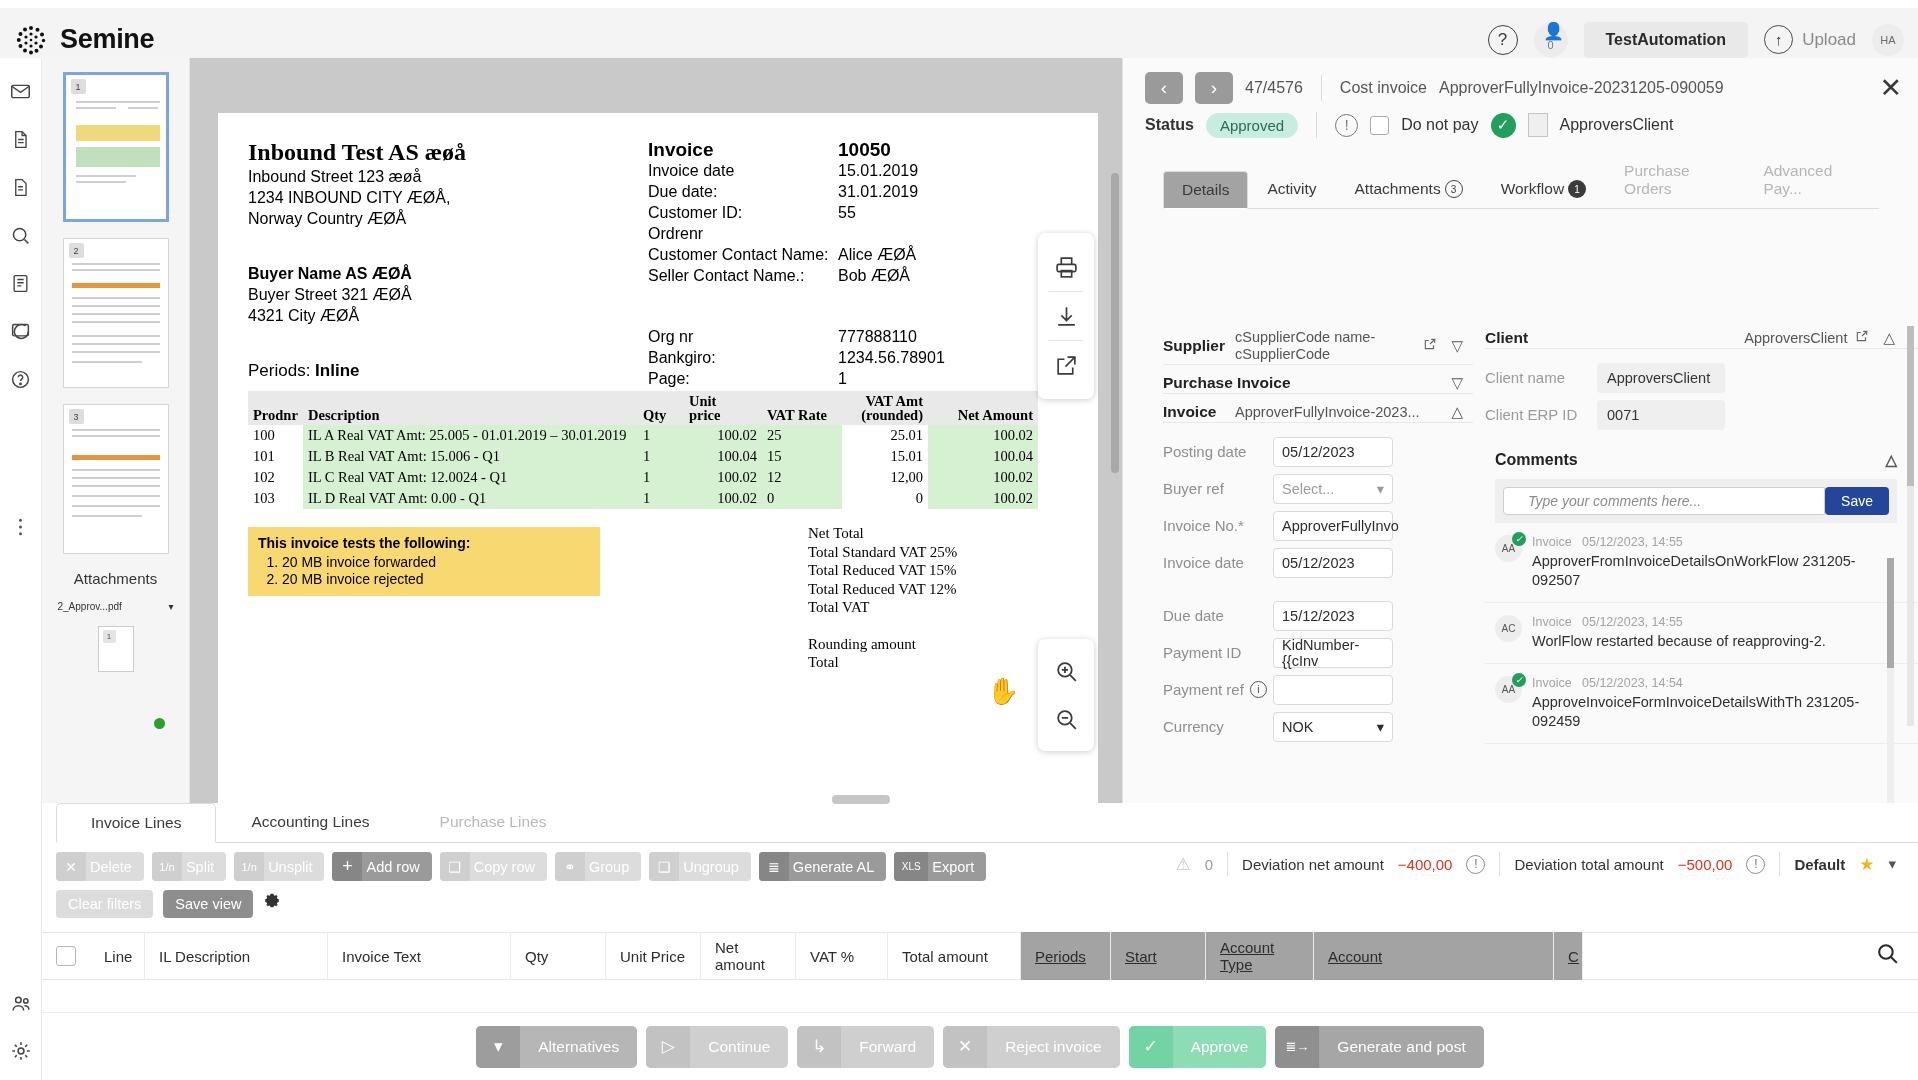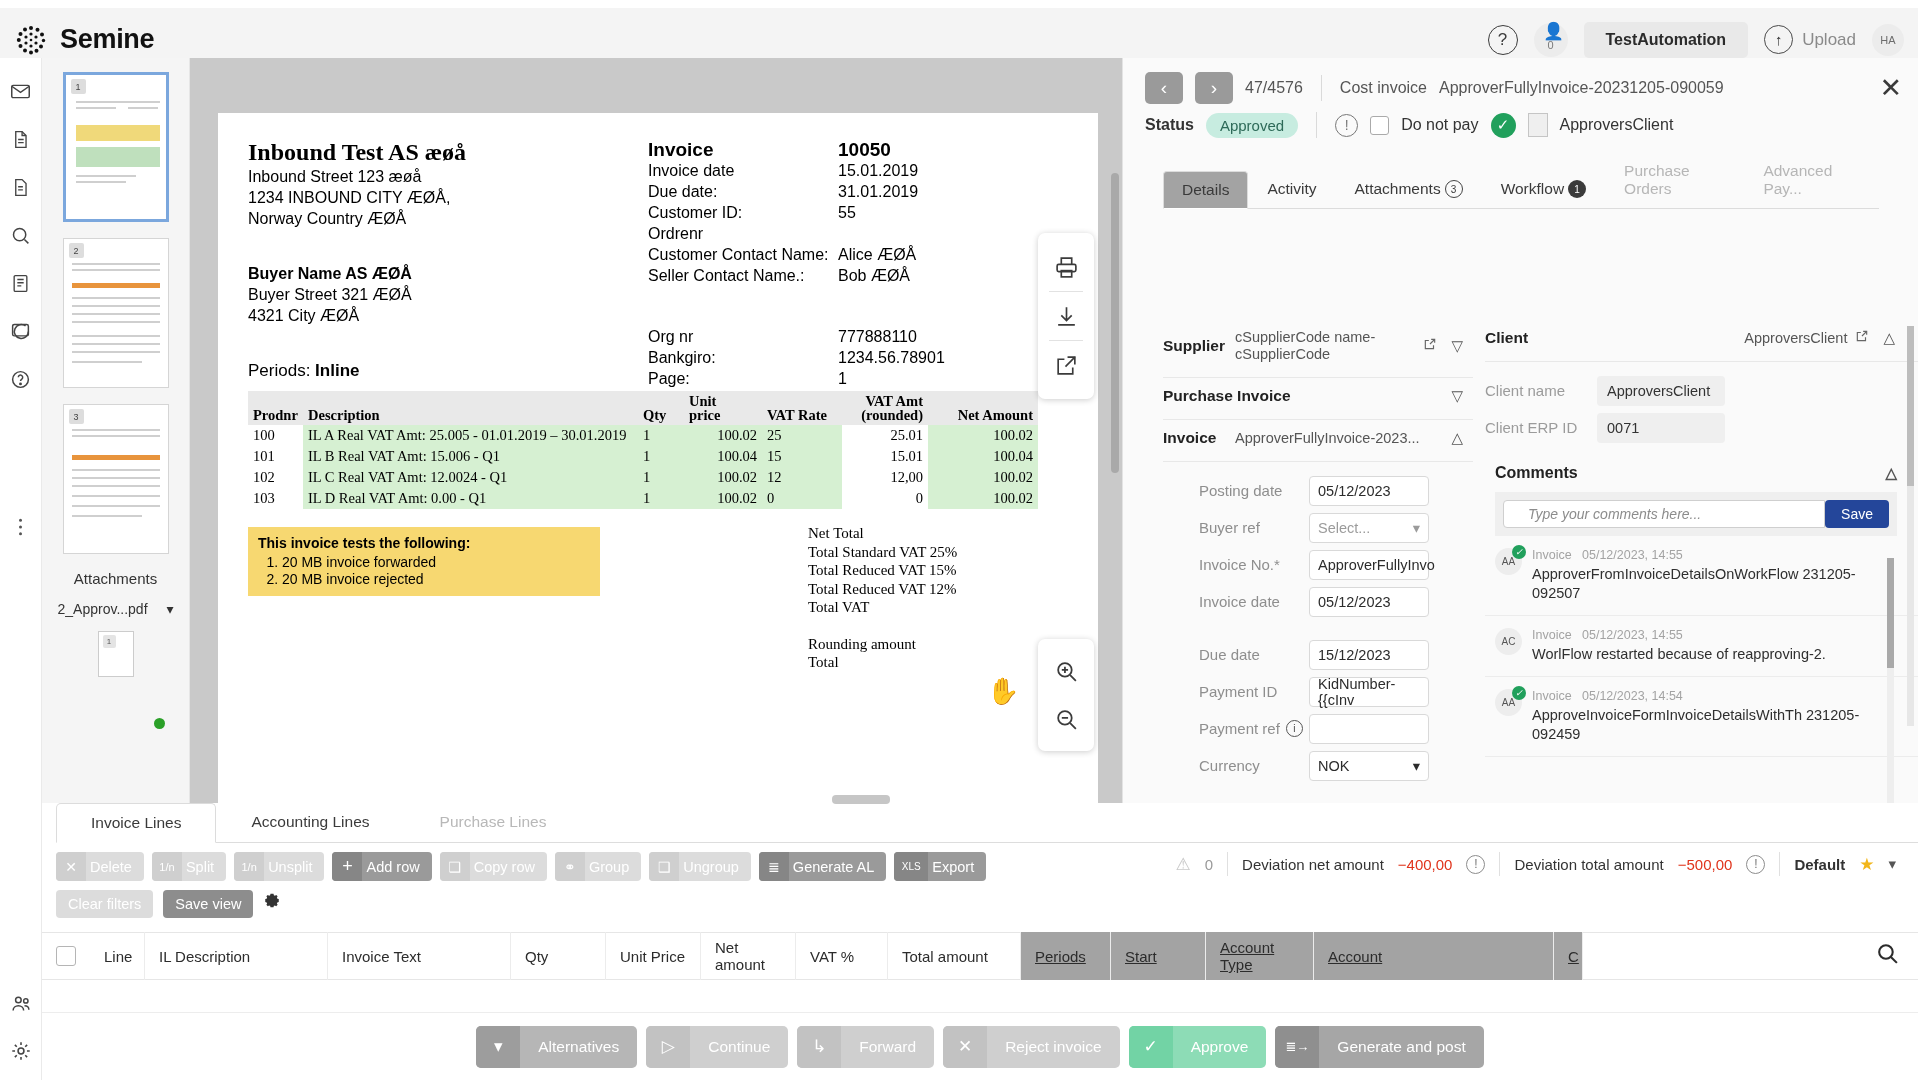--- a/index.html
+++ b/index.html
@@ -49,21 +49,21 @@
   .thumb { width:106px; height:150px; margin:0 auto 16px; background:#fff; border:1px solid #d5d5d5; position:relative; }
   .thumb.sel { border:3px solid #7ba7dd; }
   .thumb-num { position:absolute; top:4px; left:5px; width:15px; height:15px; background:#ddd;
      border-radius:2px; font-size:9px; color:#444; display:flex; align-items:center; justify-content:center; }
   .tl { position:absolute; background:#cfcfcf; height:2px; }
   .tl.org { background:#e8943c; height:5px; }
   .tl.yel { background:#f0d97a; }
   .tl.grn { background:#bfe0bd; }
   .attach-title { text-align:center; font-size:15px; color:#333; margin-top:6px; }
   .attach-sel { margin:14px auto 0; width:116px; display:flex; align-items:center; justify-content:space-between;
-     font-size:14px; color:#333; }
+     font-size:10px; color:#333; }
   .attach-doc { margin:14px auto 0; width:36px; height:46px; border:1px solid #ccc; background:#fff; position:relative; }
   .attach-doc .n { position:absolute; top:3px; left:4px; width:13px; height:13px; background:#e4e4e4; border-radius:2px;
       font-size:8px; display:flex; align-items:center; justify-content:center; color:#555; }
   .green-dot { width:11px; height:11px; border-radius:50%; background:#2aa028; position:absolute; }
 
   
   .docwrap { position:absolute; top:58px; left:190px; width:932px; height:745px; background:#c9c9c9; overflow:hidden;padding-left:48px; }
   .page { position:absolute; top:55px; left:28px; width:880px; height:690px; background:#fff; }
   .doc-inner { position:absolute; left:30px; top:26px; width:820px; color:#000; }
   .d-h1 { font-family:"Liberation Serif", serif; font-size:24px; font-weight:700; }
@@ -126,29 +126,29 @@
   .tab.active { background:#a3a3a3; border-color:#dcdcdc; border-bottom-color:#fff; margin-bottom:-1px; }
   .tab.disabled { color:#b6b6b6; }
   .badge-c { width:18px; height:18px; border:1.4px solid #444; border-radius:50%; font-size:10px;
      display:inline-flex; align-items:center; justify-content:center; }
   .badge-d { width:18px; height:18px; border-radius:50%; background:#3b3b3b; color:#fff; font-size:10px;
      display:inline-flex; align-items:center; justify-content:center; }
 
   .cols { position:absolute; top:262px; left:0; width:796px; height:518px; display:flex; }
   .colL { width:350px; padding-left:40px; }
   .colR { flex:1; padding-left:12px; position:relative; }
-  .acc-row { display:flex; align-items:center; justify-content:space-between; padding:9px 10px 14px 0;
+  .acc-row { display:flex; align-items:center; justify-content:space-between; padding:9px 10px 1px 0;
      border-bottom:1px solid #e8e8e8; }
   .acc-lbl { font-size:15.5px; font-weight:700; color:#222; width:72px; flex:none; }
   .acc-val { font-size:14.5px; color:#555; flex:1; line-height:17px; }
   .acc-ico { display:flex; gap:14px; align-items:center; color:#666; }
   .chev { font-size:15px; color:#555; }
 
   .frow { display:flex; align-items:center; height:37px; }
-  .flbl { width:110px; font-size:15px; color:#8e8e8e; display:flex; align-items:center; gap:6px;margin-left:36px; }
+  .flbl { width:110px; font-size:15px; color:#8e8e8e; display:flex; align-items:center; gap:6px; }
   .fin { width:120px; height:30px; border:1px solid #d9d9d9; border-radius:4px; background:#fff;
      font-size:14.5px; color:#2c2c2c; padding:0 8px; display:flex; align-items:center; justify-content:space-between; }
   .fin.ph { color:#9b9b9b; }
   .i-circ { width:17px; height:17px; border:1.3px solid #555; border-radius:50%; font-size:10px;
      display:flex; align-items:center; justify-content:center; color:#444; }
 
   .cli-row { display:flex; align-items:center; height:37px; }
   .cli-lbl { width:112px; font-size:15px; color:#9b9b9b; }
   .cli-box { width:128px; height:30px; background:#efefef; border-radius:4px; font-size:14.5px; color:#333;
      display:flex; align-items:center; padding:0 10px; }

